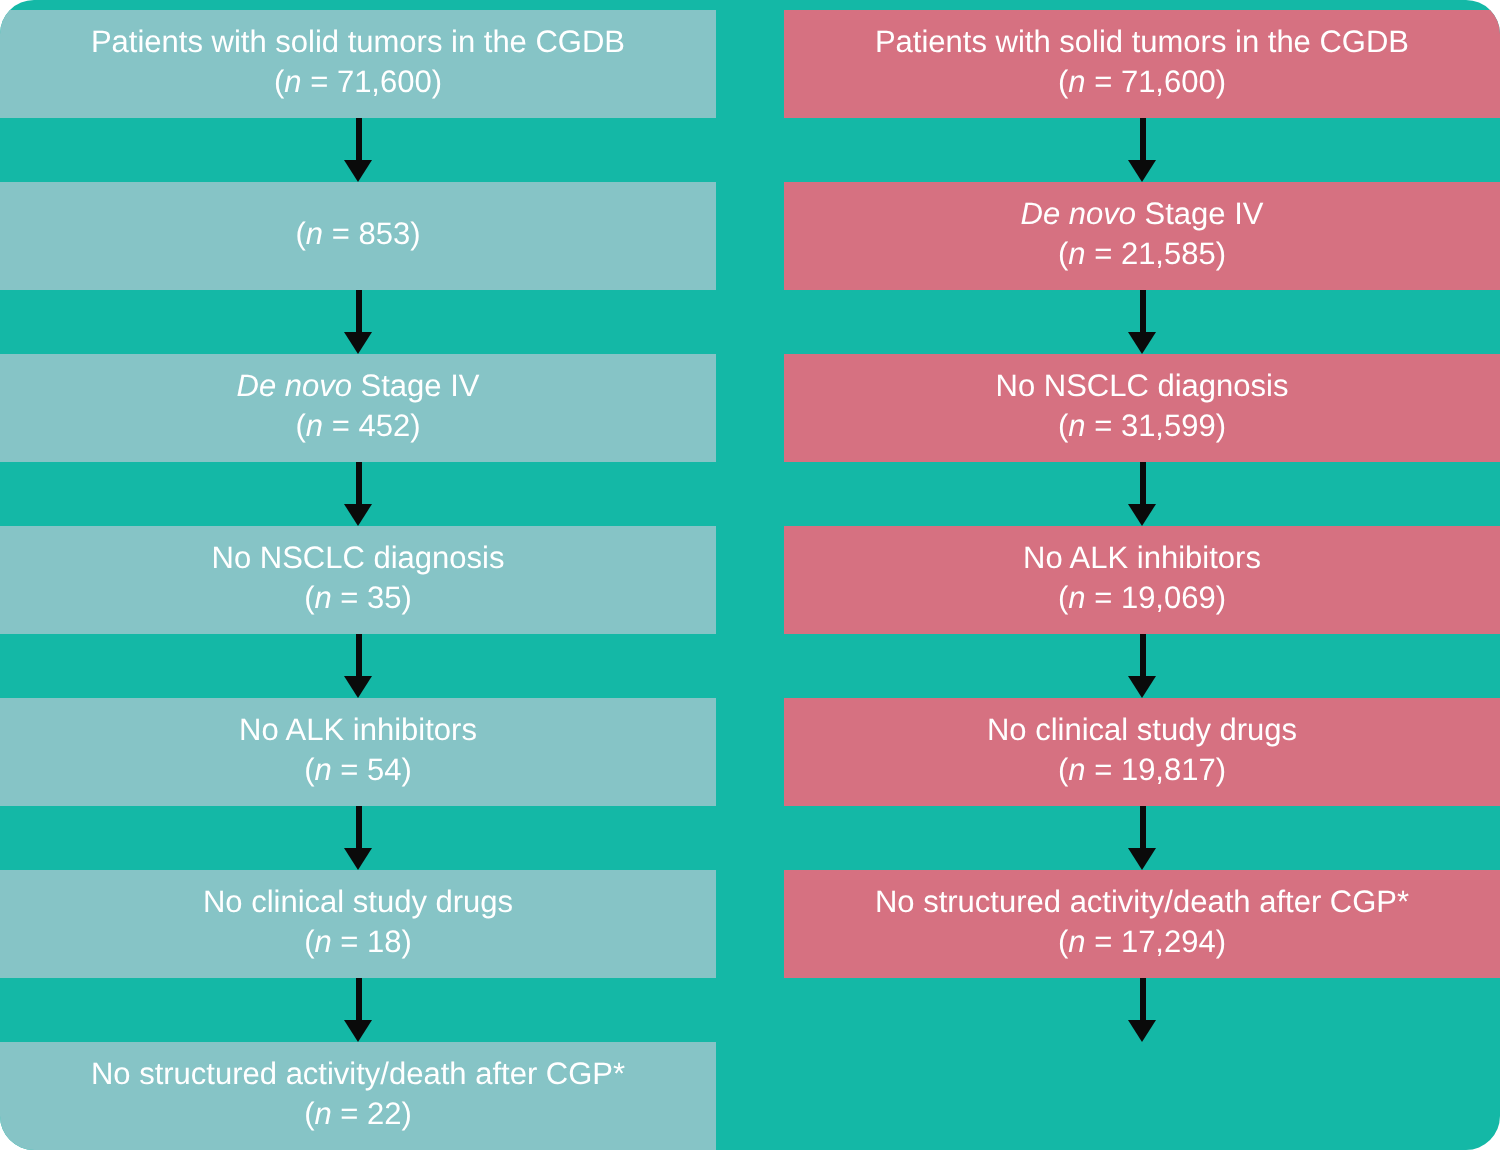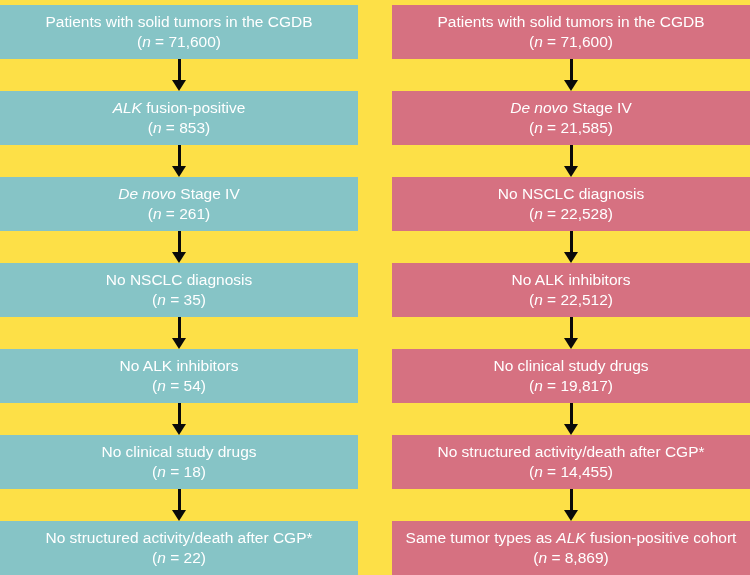--- a/index.html
+++ b/index.html
@@ -45,45 +45,44 @@
   .arrow-head {
     width: 0; height: 0;
     border-left: 7px solid transparent;
     border-right: 7px solid transparent;
     border-top: 11px solid #000;
   }
 </style>
 </head>
 <body>
 
-<div class="figure" style="background-color: #fde047;">
+<div class="figure" style="background-color: #14b8a6; border-radius: 17px;">
 
   <div class="col col-left">
 
     <div class="box" style="background-color: rgb(134, 196, 198); color: rgb(255, 255, 255);">
       <div><span>Patients with solid tumors in the CGDB</span><span class="it"></span><span></span></div>
       <div><span>(</span><span class="it">n</span><span> = 71,600)</span></div>
     </div>
     <div class="connector">
         <div class="arrow-line" style="background-color: rgb(10, 10, 10);"></div>
         <div class="arrow-head" style="border-top-color: rgb(10, 10, 10);"></div>
       </div>
 
     <div class="box" style="background-color: rgb(134, 196, 198); color: rgb(255, 255, 255);">
-      <div><span></span><span class="it">ALK</span><span> fusion-positive</span></div>
       <div><span>(</span><span class="it">n</span><span> = 853)</span></div>
     </div>
     <div class="connector">
         <div class="arrow-line" style="background-color: rgb(10, 10, 10);"></div>
         <div class="arrow-head" style="border-top-color: rgb(10, 10, 10);"></div>
       </div>
 
     <div class="box" style="background-color: rgb(134, 196, 198); color: rgb(255, 255, 255);">
       <div><span></span><span class="it">De novo</span><span> Stage IV</span></div>
-      <div><span>(</span><span class="it">n</span><span> = 261)</span></div>
+      <div><span>(</span><span class="it">n</span><span> = 452)</span></div>
     </div>
     <div class="connector">
         <div class="arrow-line" style="background-color: rgb(10, 10, 10);"></div>
         <div class="arrow-head" style="border-top-color: rgb(10, 10, 10);"></div>
       </div>
 
     <div class="box" style="background-color: rgb(134, 196, 198); color: rgb(255, 255, 255);">
       <div><span>No NSCLC diagnosis</span><span class="it"></span><span></span></div>
       <div><span>(</span><span class="it">n</span><span> = 35)</span></div>
     </div>
@@ -132,53 +131,49 @@
       <div><span></span><span class="it">De novo</span><span> Stage IV</span></div>
       <div><span>(</span><span class="it">n</span><span> = 21,585)</span></div>
     </div>
     <div class="connector">
         <div class="arrow-line" style="background-color: rgb(10, 10, 10);"></div>
         <div class="arrow-head" style="border-top-color: rgb(10, 10, 10);"></div>
       </div>
 
     <div class="box" style="background-color: rgb(214, 113, 129); color: rgb(255, 255, 255);">
       <div><span>No NSCLC diagnosis</span><span class="it"></span><span></span></div>
-      <div><span>(</span><span class="it">n</span><span> = 22,528)</span></div>
+      <div><span>(</span><span class="it">n</span><span> = 31,599)</span></div>
     </div>
     <div class="connector">
         <div class="arrow-line" style="background-color: rgb(10, 10, 10);"></div>
         <div class="arrow-head" style="border-top-color: rgb(10, 10, 10);"></div>
       </div>
 
     <div class="box" style="background-color: rgb(214, 113, 129); color: rgb(255, 255, 255);">
       <div><span>No ALK inhibitors</span><span class="it"></span><span></span></div>
-      <div><span>(</span><span class="it">n</span><span> = 22,512)</span></div>
+      <div><span>(</span><span class="it">n</span><span> = 19,069)</span></div>
     </div>
     <div class="connector">
         <div class="arrow-line" style="background-color: rgb(10, 10, 10);"></div>
         <div class="arrow-head" style="border-top-color: rgb(10, 10, 10);"></div>
       </div>
 
     <div class="box" style="background-color: rgb(214, 113, 129); color: rgb(255, 255, 255);">
       <div><span>No clinical study drugs</span><span class="it"></span><span></span></div>
       <div><span>(</span><span class="it">n</span><span> = 19,817)</span></div>
     </div>
     <div class="connector">
         <div class="arrow-line" style="background-color: rgb(10, 10, 10);"></div>
         <div class="arrow-head" style="border-top-color: rgb(10, 10, 10);"></div>
       </div>
 
     <div class="box" style="background-color: rgb(214, 113, 129); color: rgb(255, 255, 255);">
       <div><span>No structured activity/death after CGP*</span><span class="it"></span><span></span></div>
-      <div><span>(</span><span class="it">n</span><span> = 14,455)</span></div>
+      <div><span>(</span><span class="it">n</span><span> = 17,294)</span></div>
     </div>
     <div class="connector">
         <div class="arrow-line" style="background-color: rgb(10, 10, 10);"></div>
         <div class="arrow-head" style="border-top-color: rgb(10, 10, 10);"></div>
       </div>
 
-    <div class="box" style="background-color: rgb(214, 113, 129); color: rgb(255, 255, 255);">
-      <div><span>Same tumor types as </span><span class="it">ALK</span><span> fusion-positive cohort</span></div>
-      <div><span>(</span><span class="it">n</span><span> = 8,869)</span></div>
-    </div>
 
   </div>
 </div>
 
 </body></html>

